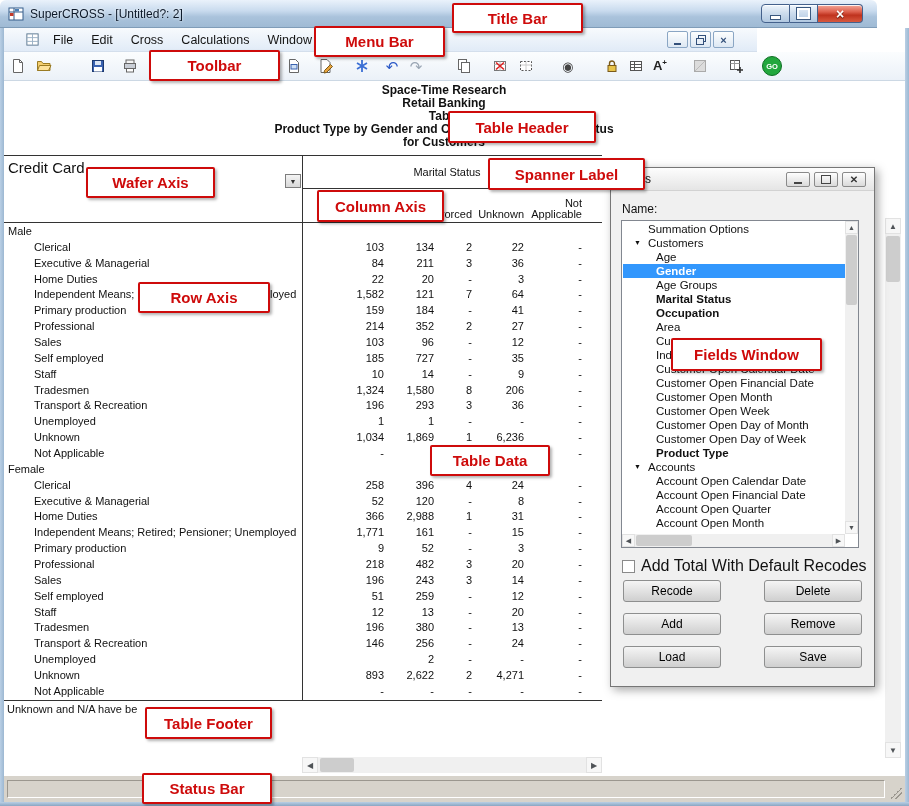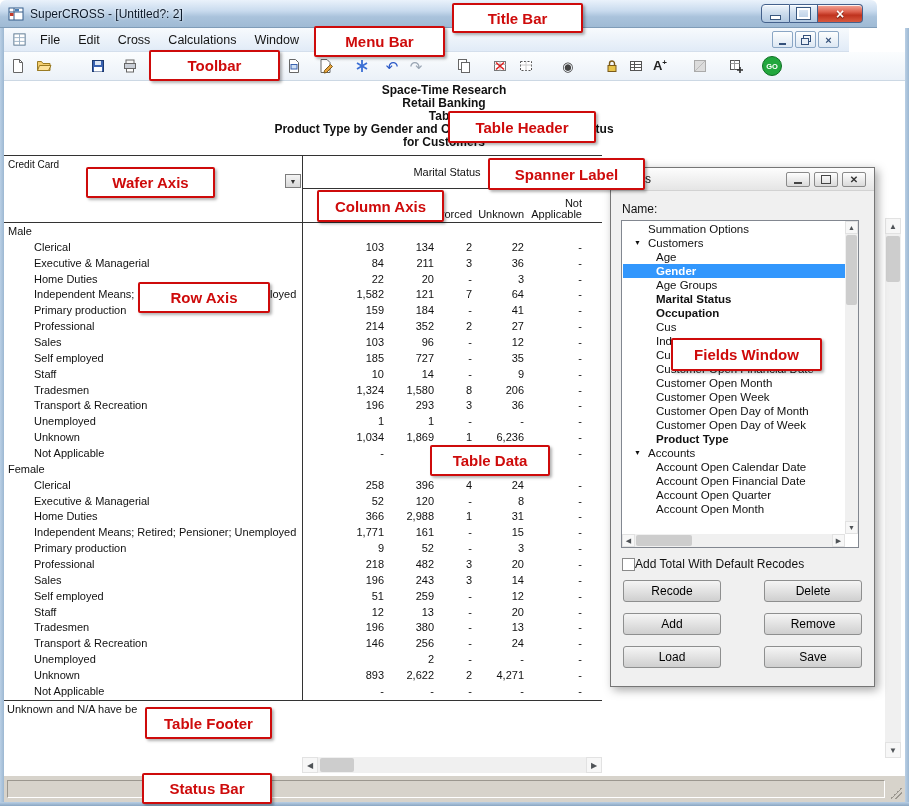--- a/index.html
+++ b/index.html
@@ -24,23 +24,23 @@
     background:linear-gradient(#f0f6fc,#cfdeee 45%,#b1c8e0);box-shadow:inset 0 1px 0 rgba(255,255,255,.85)}
   .cap-min{width:29px;border-left-width:1px;border-radius:4px 0 0 4px}
   .cap-max{width:28px}
   .cap-close{width:45px;border-radius:0 4px 4px 0;color:#fff;font-size:14px;font-weight:bold;
     background:linear-gradient(#f4a89a,#dd604d 40%,#bf321e 60%,#d8593f);
     text-shadow:0 1px 1px rgba(70,12,4,.8)}
   .glyph-min{display:block;width:9px;height:3px;background:#fff;box-shadow:0 0 0 1px #3a587f;margin-top:8px}
   .glyph-max{display:block;width:9px;height:7px;border:2px solid #fff;box-shadow:0 0 0 1px #3a587f}
 
   
-  .menubar{position:absolute;left:4px;top:28px;width:845px;height:24px;box-sizing:border-box;z-index:6;
+  .menubar{position:absolute;left:4px;top:28px;width:753px;height:24px;box-sizing:border-box;z-index:6;
     background:linear-gradient(#f7fafd,#e1ebf7);border-bottom:1px solid #d4dfec;
-    display:flex;align-items:center;padding:0 8px}
+    display:flex;align-items:center;padding:0 21px}
   .menu-items{display:flex;margin-left:4px}
   .menu-item{padding:2px 9px;font-size:12.5px;color:#151515}
   .mdi-caps{margin-left:auto;display:flex;gap:2px;margin-right:2px}
   .mdi-btn{width:21px;height:17px;box-sizing:border-box;border:1px solid #8aa6c4;border-radius:2px;
     background:linear-gradient(#fdfefe,#dde8f3);display:flex;align-items:center;justify-content:center;
     font-size:11px;color:#33507a;font-weight:bold}
   .mdi-min{display:block;width:7px;height:2px;background:#33507a;margin-top:8px}
 
   
   .toolbar{position:absolute;left:4px;top:52px;width:901px;height:28px;z-index:6;
@@ -51,21 +51,21 @@
   .go-badge{width:18px;height:18px;border-radius:50%;background:#22a73d;border:1px solid #0f6f24;
     color:#fff;font-size:7.5px;font-weight:bold;display:flex;align-items:center;justify-content:center}
   .aplus{font-weight:bold;font-size:13px;color:#222}
   .aplus i{font-style:normal;font-size:8px;vertical-align:super}
 
   
   .main{position:absolute;left:4px;top:80px;width:901px;height:695px;background:#fff;z-index:1;overflow:hidden}
   .thl{position:absolute;left:0;width:880px;text-align:center;font-size:12px;font-weight:bold;height:13px;line-height:13px}
   .hl{position:absolute;height:1px;background:#333}
   .vl{position:absolute;width:1px;background:#333}
-  .wafer-label{position:absolute;left:4px;top:79px;font-size:10px}
+  .wafer-label{position:absolute;left:4px;top:79px;font-size:15px}
   .wafer-drop{position:absolute;left:281px;top:94px;width:16px;height:14px;box-sizing:border-box;
     border:1px solid #7d7d7d;background:linear-gradient(#f4f4f4,#d8d8d8);
     font-size:7px;color:#333;display:flex;align-items:center;justify-content:center}
   .spanner{position:absolute;left:298px;top:86px;width:290px;text-align:center;font-size:11px}
   .tcols{position:absolute;top:110px;left:0;width:598px;height:32px;display:grid;
     grid-template-columns:298px 88px 50px 38px 52px 58px;align-items:end}
   .tcol{font-size:11px;text-align:right;padding:0 6px 2px 0;white-space:nowrap;direction:rtl}
   .tcol:last-child{white-space:normal;direction:ltr;line-height:11px}
   .trows{position:absolute;top:144px;left:0;width:598px}
   .trow{display:grid;grid-template-columns:298px 88px 50px 38px 52px 58px;height:15.867px;line-height:15.867px;font-size:11px}
@@ -115,21 +115,21 @@
   .fitem.sel{background:#3297fd;color:#fff;font-weight:bold}
   .tri{position:absolute;left:11px;top:0;font-size:7px;color:#111}
   .fvsb{position:absolute;right:0;top:0;width:13px;height:313px;background:#f0f0f0}
   .fhsb{position:absolute;left:0;bottom:0;width:223px;height:13px;background:#f0f0f0}
   .fsb-btn{position:absolute;width:13px;height:13px;box-sizing:border-box;font-size:7px;color:#4f5357;
     display:flex;align-items:center;justify-content:center;background:#f7f7f7;border:1px solid #e2e2e2}
   .fvsb .up{top:0}.fvsb .dn{bottom:0}
   .fhsb .lf{left:0}.fhsb .rt{right:0}
   .fvthumb{position:absolute;left:1px;top:14px;width:11px;height:70px;background:#cdcdcd;border-radius:2px}
   .fhthumb{position:absolute;left:14px;top:1px;width:56px;height:11px;background:#cdcdcd;border-radius:2px}
-  .fcheck{position:absolute;left:11px;top:389px;display:flex;align-items:center;font-size:12px}
+  .fcheck{position:absolute;left:11px;top:389px;display:flex;align-items:center;gap:6px;font-size:16px}
   .cbox{width:13px;height:13px;box-sizing:border-box;border:1px solid #8a8a8a;background:#fff}
   .fbtns{position:absolute;left:12px;right:12px;top:412px;display:grid;
     grid-template-columns:98px 98px;justify-content:space-between;row-gap:11px}
   .fbtn{height:22px;box-sizing:border-box;border:1px solid #8e8f8f;border-radius:3px;font-size:12px;
     background:linear-gradient(#f5f5f5,#e4e4e4 45%,#cfcfcf);font-family:"Liberation Sans",sans-serif}
 
   
   .callout{position:absolute;z-index:300;background:#fff;border:2px solid #ce0b0b;border-radius:2px;
     color:#ce0b0b;font-weight:bold;font-size:15px;display:flex;align-items:center;justify-content:center;
     box-shadow:2px 2px 3px rgba(0,0,0,.3);white-space:nowrap}
@@ -632,20 +632,21 @@
   <div class="fname">Name:</div>
   <div class="flistwrap">
     <div class="flist">
         <div class="fitem lv1"><span>Summation Options</span></div>
         <div class="fitem lv1"><span class="tri">▼</span><span>Customers</span></div>
         <div class="fitem lv2"><span>Age</span></div>
         <div class="fitem lv2 bold sel"><span>Gender</span></div>
         <div class="fitem lv2"><span>Age Groups</span></div>
         <div class="fitem lv2 bold"><span>Marital Status</span></div>
         <div class="fitem lv2 bold"><span>Occupation</span></div>
+        <div class="fitem lv2"><span>Area</span></div>
         <div class="fitem lv2"><span>Cus</span></div>
         <div class="fitem lv2"><span>Ind</span></div>
         <div class="fitem lv2"><span>Customer Open Calendar Date</span></div>
         <div class="fitem lv2"><span>Customer Open Financial Date</span></div>
         <div class="fitem lv2"><span>Customer Open Month</span></div>
         <div class="fitem lv2"><span>Customer Open Week</span></div>
         <div class="fitem lv2"><span>Customer Open Day of Month</span></div>
         <div class="fitem lv2"><span>Customer Open Day of Week</span></div>
         <div class="fitem lv2 bold"><span>Product Type</span></div>
         <div class="fitem lv1"><span class="tri">▼</span><span>Accounts</span></div>

